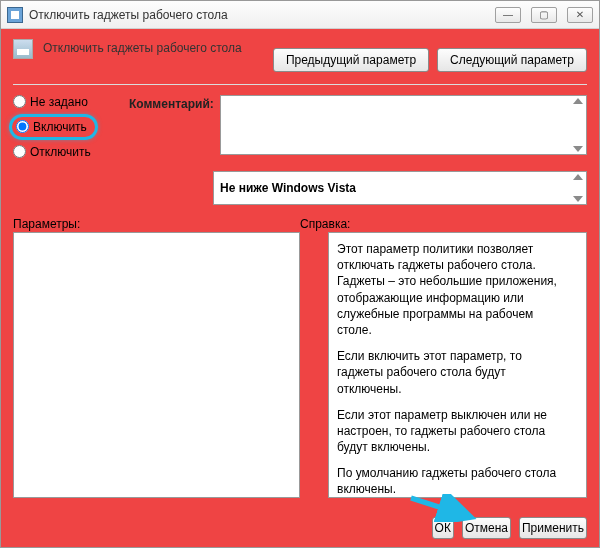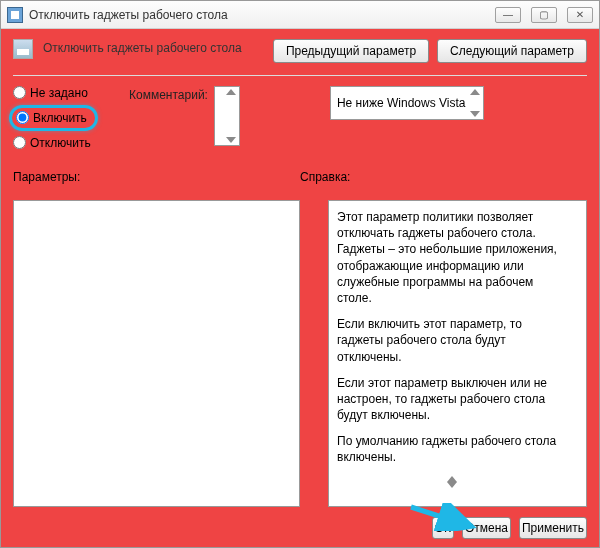--- a/index.html
+++ b/index.html
@@ -73,21 +73,21 @@
   .htitle { flex:1; padding-top:2px; color:#333; }
   .navbtns { display:flex; gap:8px; }
   .btn {
     height: 24px;
     padding: 0 12px;
     border: 1px solid #8a8a8a;
     border-radius: 3px;
     background: linear-gradient(#fdfdfd,#e6e6e6);
     font: inherit;
     color:#000;
-    display:inline-flex; align-items:center; justify-content:center;
+    display:inline-flex; align-items:center; justify-content:center;margin-top:9px;
   }
   .btn.small { height:22px; padding: 0 2px; }
   .divider { border-top:1px solid #dcdcdc; margin: 2px 0 10px 0; }
 
   .config-row { display:flex; gap:6px; }
   .radios { width: 110px; }
   .radios label {
     display:flex; align-items:flex-start; gap:4px;
     margin-bottom: 8px;
     cursor: default;
@@ -95,41 +95,41 @@
   .radios input[type=radio]{ margin:0; }
   .hl {
     border: 3px solid #1fb7e6;
     border-radius: 14px;
     padding: 3px 8px 3px 4px;
     margin: -3px -8px 5px -4px;
     display:inline-flex; align-items:center; gap:4px;
     box-shadow: 0 0 4px rgba(31,183,230,.5);
   }
 
-  .comment-col { flex:1; display:flex; gap:6px; }
+  .comment-col { flex:1; display:flex; flex-direction:column; gap:16px;font-weight:bold; }
   .fieldlabel { color:#222; margin-bottom:2px; }
   .sunken {
     border: 1px solid #999;
     background: #fff;
     position: relative;
   }
   .sunken .scroll-stub {
     position:absolute; right:2px; top:2px; bottom:2px; width:12px;
     display:flex; flex-direction:column; justify-content:space-between;
   }
   .arrow {
     width:0;height:0;border-left:5px solid transparent;border-right:5px solid transparent;
     margin:0 auto;
   }
   .arrow.up { border-bottom:6px solid #8a8a8a; }
   .arrow.dn { border-top:6px solid #8a8a8a; }
   .comment-box { height:60px; padding:4px 18px 4px 6px; }
   .support-box { height:34px; padding:4px 18px 4px 6px; display:flex; align-items:center; }
 
-  .middle-labels { display:flex; margin-top:12px; margin-bottom:16px; }
+  .middle-labels { display:flex; margin-top:12px; margin-bottom:1px; }
   .middle-labels .l1 { width: 50%; }
   .middle-labels .l2 { flex:1; }
 
   .panes { flex:1; display:flex; gap:28px; min-height:0; }
   .pane {
     border:1px solid #999;
     background:#fff;
     flex:1;
     overflow:auto;
     padding:8px 20px 8px 8px;

